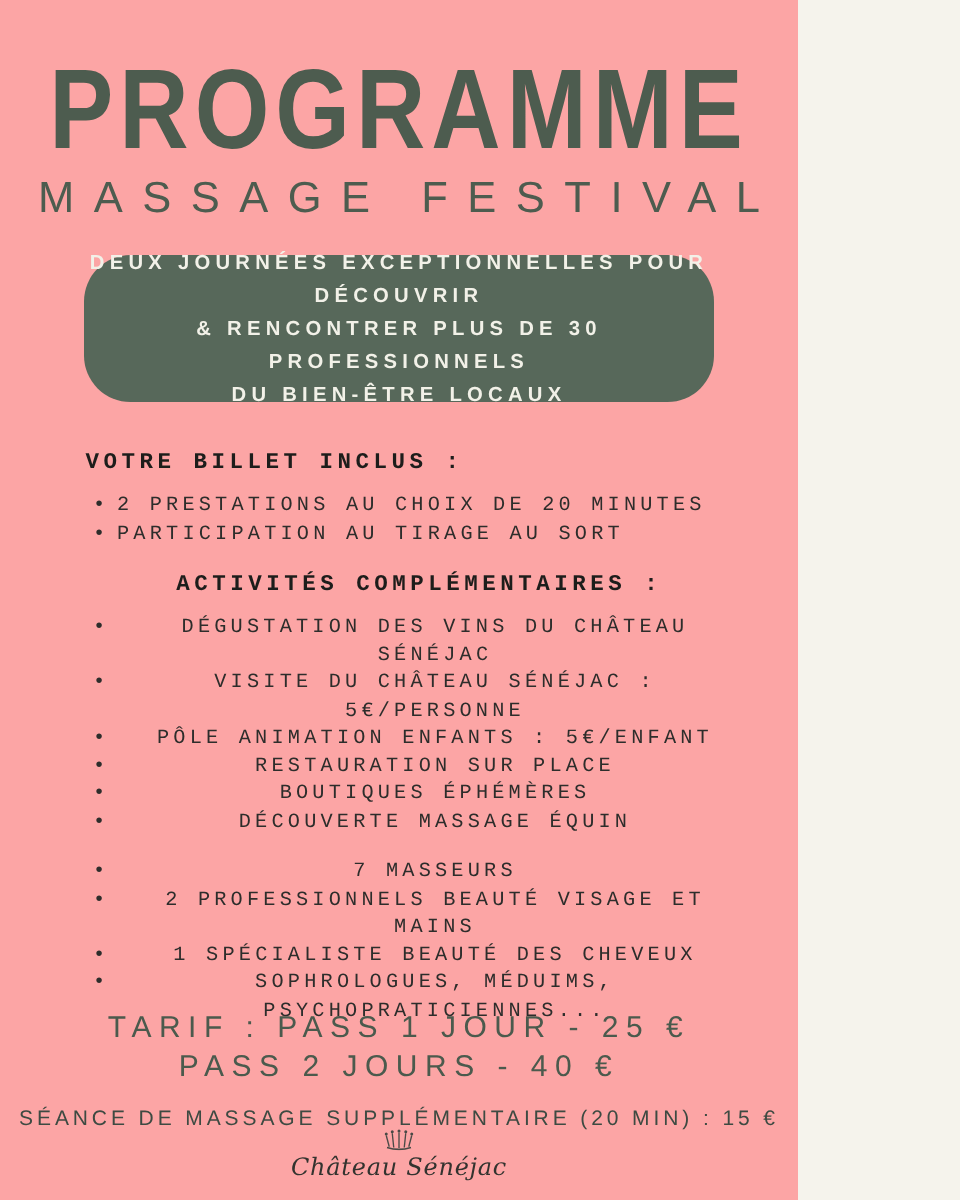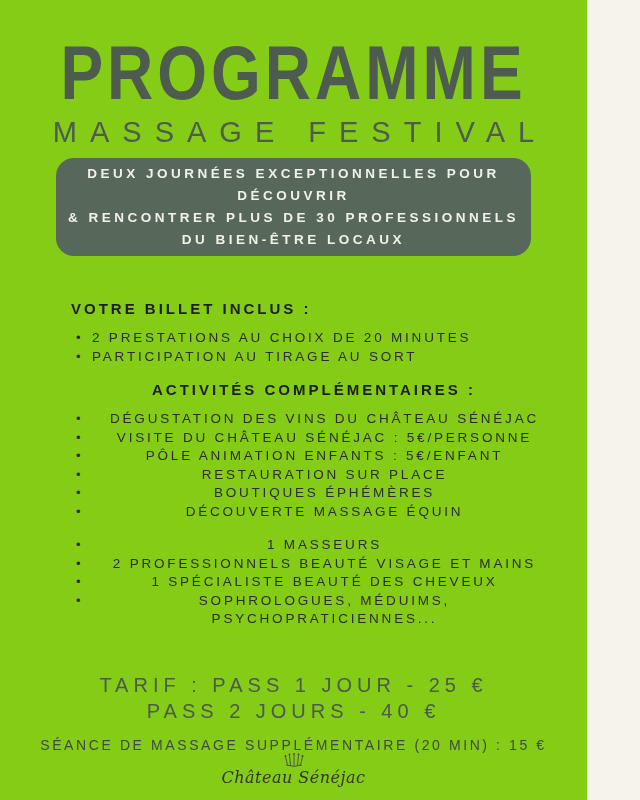--- a/index.html
+++ b/index.html
@@ -7,23 +7,23 @@
     padding: 0;
   }
   body {
     width: 640px;
     height: 800px;
     background: #f5f3ec;
     font-family: "Liberation Sans", sans-serif;
   }
   .poster {
     position: relative;
-    width: 587px;
+    width: 532px;
     height: 800px;
-    background: #84cc16;
+    background: #fca5a5;
     overflow: hidden;
   }
 
   
   .title {
     position: absolute;
     top: 34px;
     left: 0;
     right: 0;
     margin: 0;
@@ -45,45 +45,46 @@
     font-size: 29px;
     font-weight: 400;
     letter-spacing: 13px;
     text-indent: 13px;
     color: #4d5c4f;
   }
 
   
   .banner {
     position: absolute;
-    top: 158px;
+    top: 170px;
     left: 56px;
     right: 56px;
     height: 98px;
     background: #57685a;
-    border-radius: 18px;
+    border-radius: 31px;
     display: flex;
     flex-direction: column;
     justify-content: center;
     text-align: center;
   }
   .banner-line {
     color: #f2f1e8;
     font-size: 13.5px;
     font-weight: 700;
     letter-spacing: 3.5px;
     line-height: 22px;
   }
 
   
   .content {
     position: absolute;
     top: 300px;
-    left: 71px;
+    left: 57px;
     right: 30px;
+    font-family: Liberation Mono, monospace;
   }
   .section-heading {
     margin: 0;
     font-size: 15px;
     font-weight: 800;
     letter-spacing: 3px;
     color: #1d1d1b;
     line-height: 18px;
   }
   ul.items {
@@ -188,21 +189,21 @@
         <li>VISITE DU CHÂTEAU SÉNÉJAC : 5€/PERSONNE</li>
         <li>PÔLE ANIMATION ENFANTS : 5€/ENFANT</li>
         <li>RESTAURATION SUR PLACE</li>
         <li>BOUTIQUES ÉPHÉMÈRES</li>
         <li>DÉCOUVERTE MASSAGE ÉQUIN</li>
       </ul>
     </section>
 
     <section class="block tight">
       <ul class="items">
-        <li>1 MASSEURS</li>
+        <li>7 MASSEURS</li>
         <li>2 PROFESSIONNELS BEAUTÉ VISAGE ET MAINS</li>
         <li>1 SPÉCIALISTE BEAUTÉ DES CHEVEUX</li>
         <li>SOPHROLOGUES, MÉDUIMS, PSYCHOPRATICIENNES...</li>
       </ul>
     </section>
 
   </div>
 
   <div class="pricing">
     <div class="price-line">TARIF : PASS 1 JOUR - 25 €</div>

